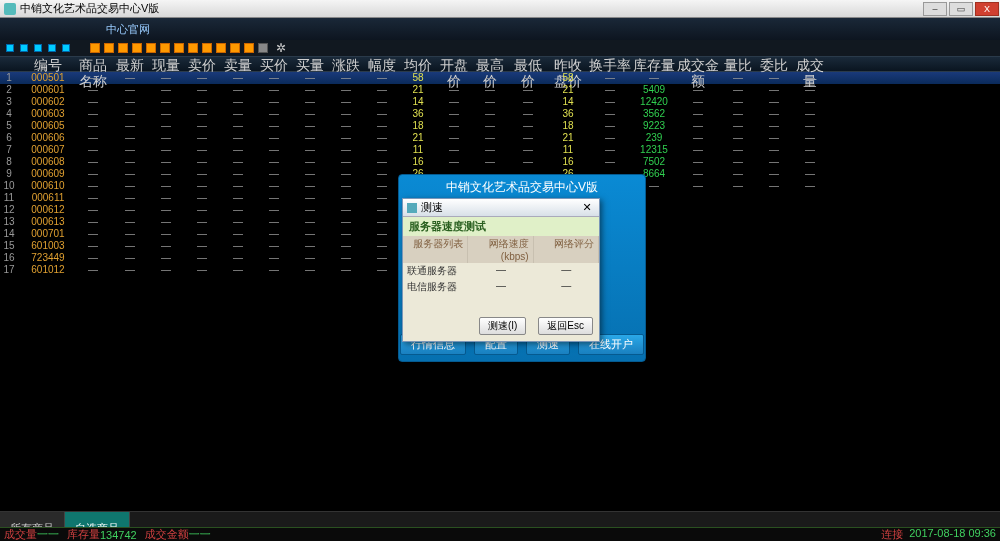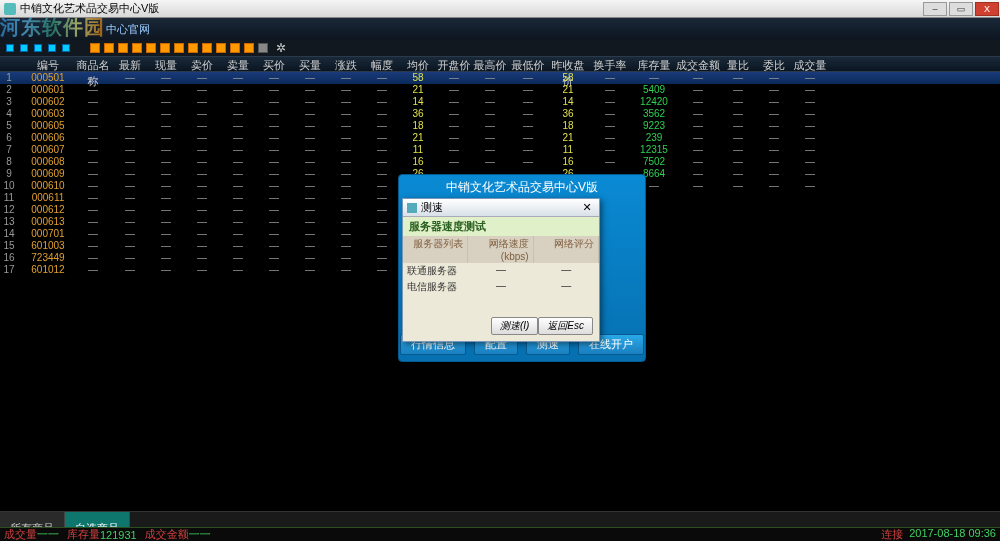--- a/index.html
+++ b/index.html
@@ -54,21 +54,21 @@
   }
   .toolbar .tbtn { width:10px; height:10px; background:#f90; border:1px solid #c60; }
   .toolbar .tbtn.g { background:#888; border-color:#555;}
   .toolbar .small { width:8px; height:8px; background:#0cf; border:1px solid #06a; margin-right:2px;}
   
   .colheaders {
     height: 16px;
     background: linear-gradient(#1a2a3a, #0a1520);
     display:flex;
     color:#d0d0d0;
-    font-size:11px;
+    font-size:14px;
     border-top:1px solid #2a3a4a;
     border-bottom:1px solid #2a3a4a;
   }
   .colheaders div { text-align:center; line-height:16px; }
   
   .grid { background:#000; }
   .row {
     height:12px; display:flex;
     font-size:10px; line-height:12px;
   }
@@ -164,21 +164,21 @@
   }
   .dialog .dhead {
     display:flex; background:#d8d0c0;
     font-size:10px; color:#806040;
   }
   .dialog .dhead div { flex:1; padding:1px 4px; border-right:1px solid #c8c0b0;text-align:right;}
   .dialog .drow { display:flex; font-size:10px; color:#333;}
   .dialog .drow div { flex:1; padding:1px 4px;}
   .dialog .dfoot {
     position:absolute; bottom:6px; right:6px;
-    display:flex; gap:0;font-style:italic;
+    display:flex; gap:12px;
   }
   .dialog .dbtn {
     background:linear-gradient(#fff,#ddd);
     border:1px solid #888;
     padding:1px 8px; font-size:10px;
     border-radius:2px;
   }
 </style>
 </head>
 <body>
@@ -187,21 +187,20 @@
   <div class="icon"></div>
   <span>中销文化艺术品交易中心V版</span>
   <div class="win-controls">
     <div>–</div>
     <div>▭</div>
     <div class="close">X</div>
   </div>
 </div>
 
 <div class="banner">
-  <div class="watermark">河东软件园</div>
   <span class="linktext" style="margin-left:100px">中心官网</span>
 </div>
 
 <div class="toolbar">
   <div class="small"></div>
   <div class="small"></div>
   <div class="small"></div>
   <div class="small"></div>
   <div class="small"></div>
   <div style="width:10px"></div>
@@ -697,20 +696,20 @@
 
 <div class="bottomtabs">
   <div class="tab">所有商品</div>
   <div class="tab active">自选商品</div>
 </div>
 
 <div class="statusbar">
   <span class="lbl">成交量</span>
   <span class="val">一一</span>
   <span class="lbl">库存量</span>
-  <span class="val">121931</span>
+  <span class="val">134742</span>
   <span class="lbl">成交金额</span>
   <span class="val">一一</span>
   <div class="right">
     <span class="conn">连接</span>
     <span class="time">2017-08-18 09:36</span>
   </div>
 </div>
 
 </body></html>

